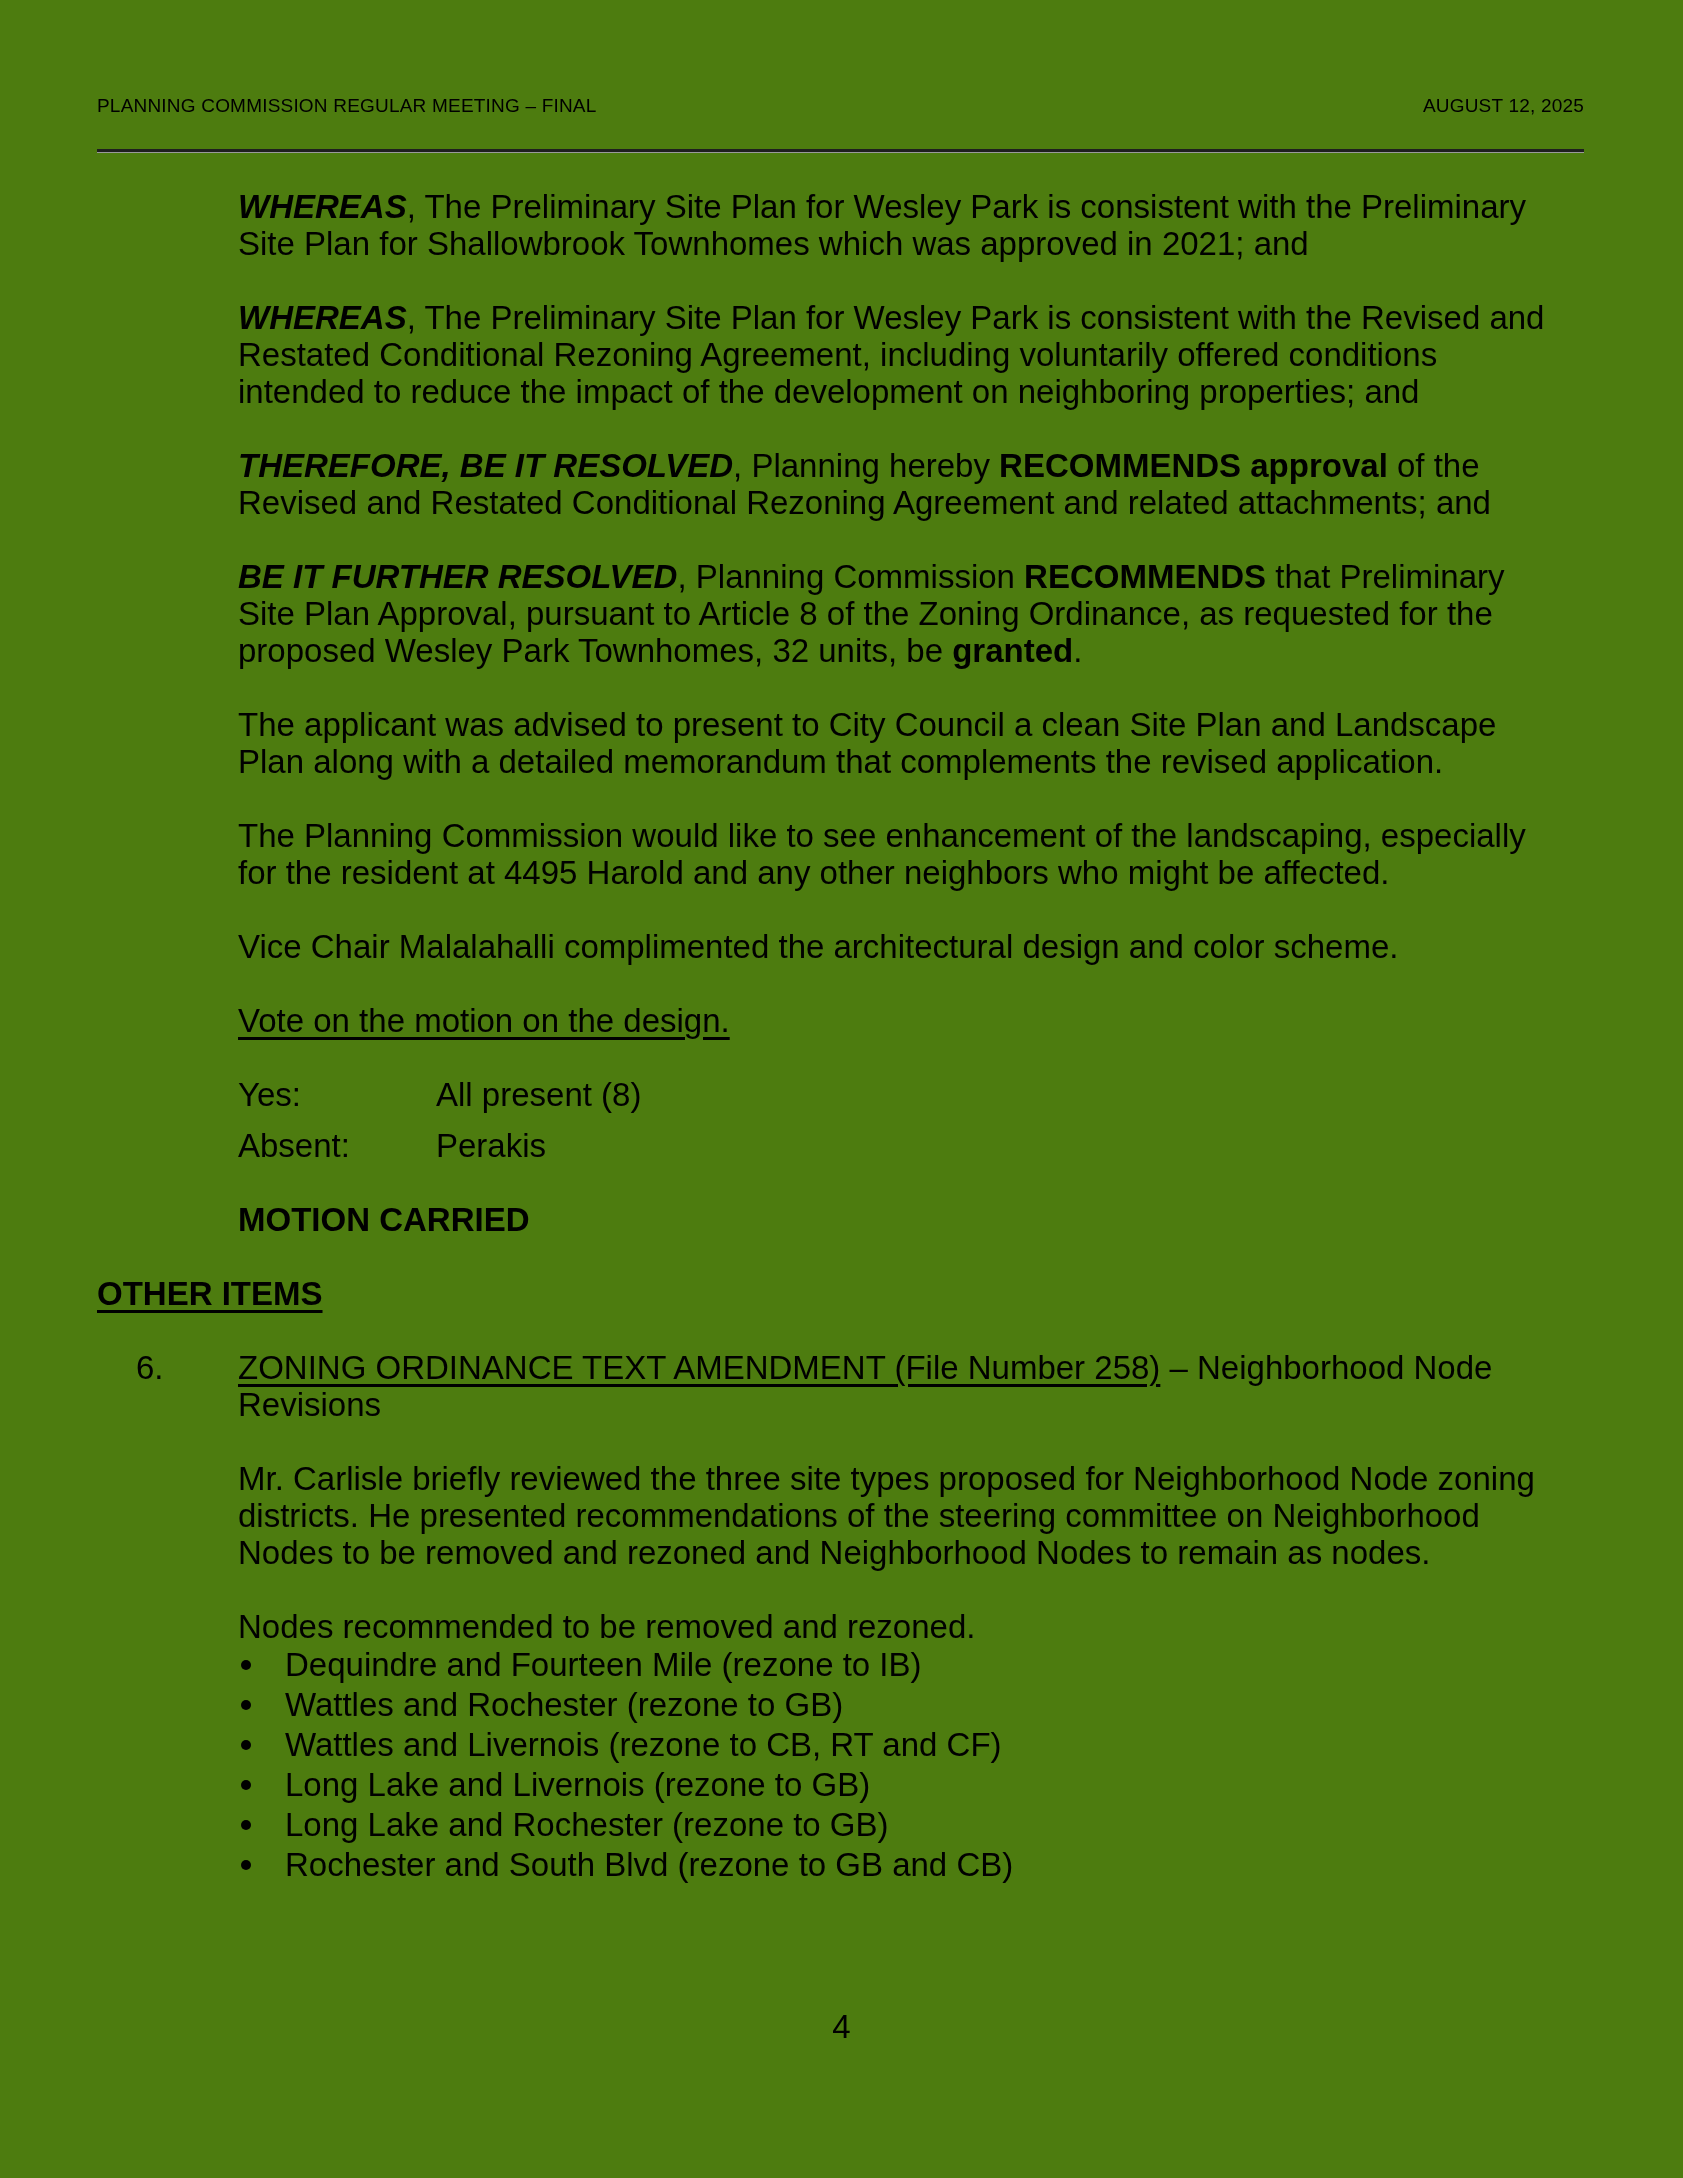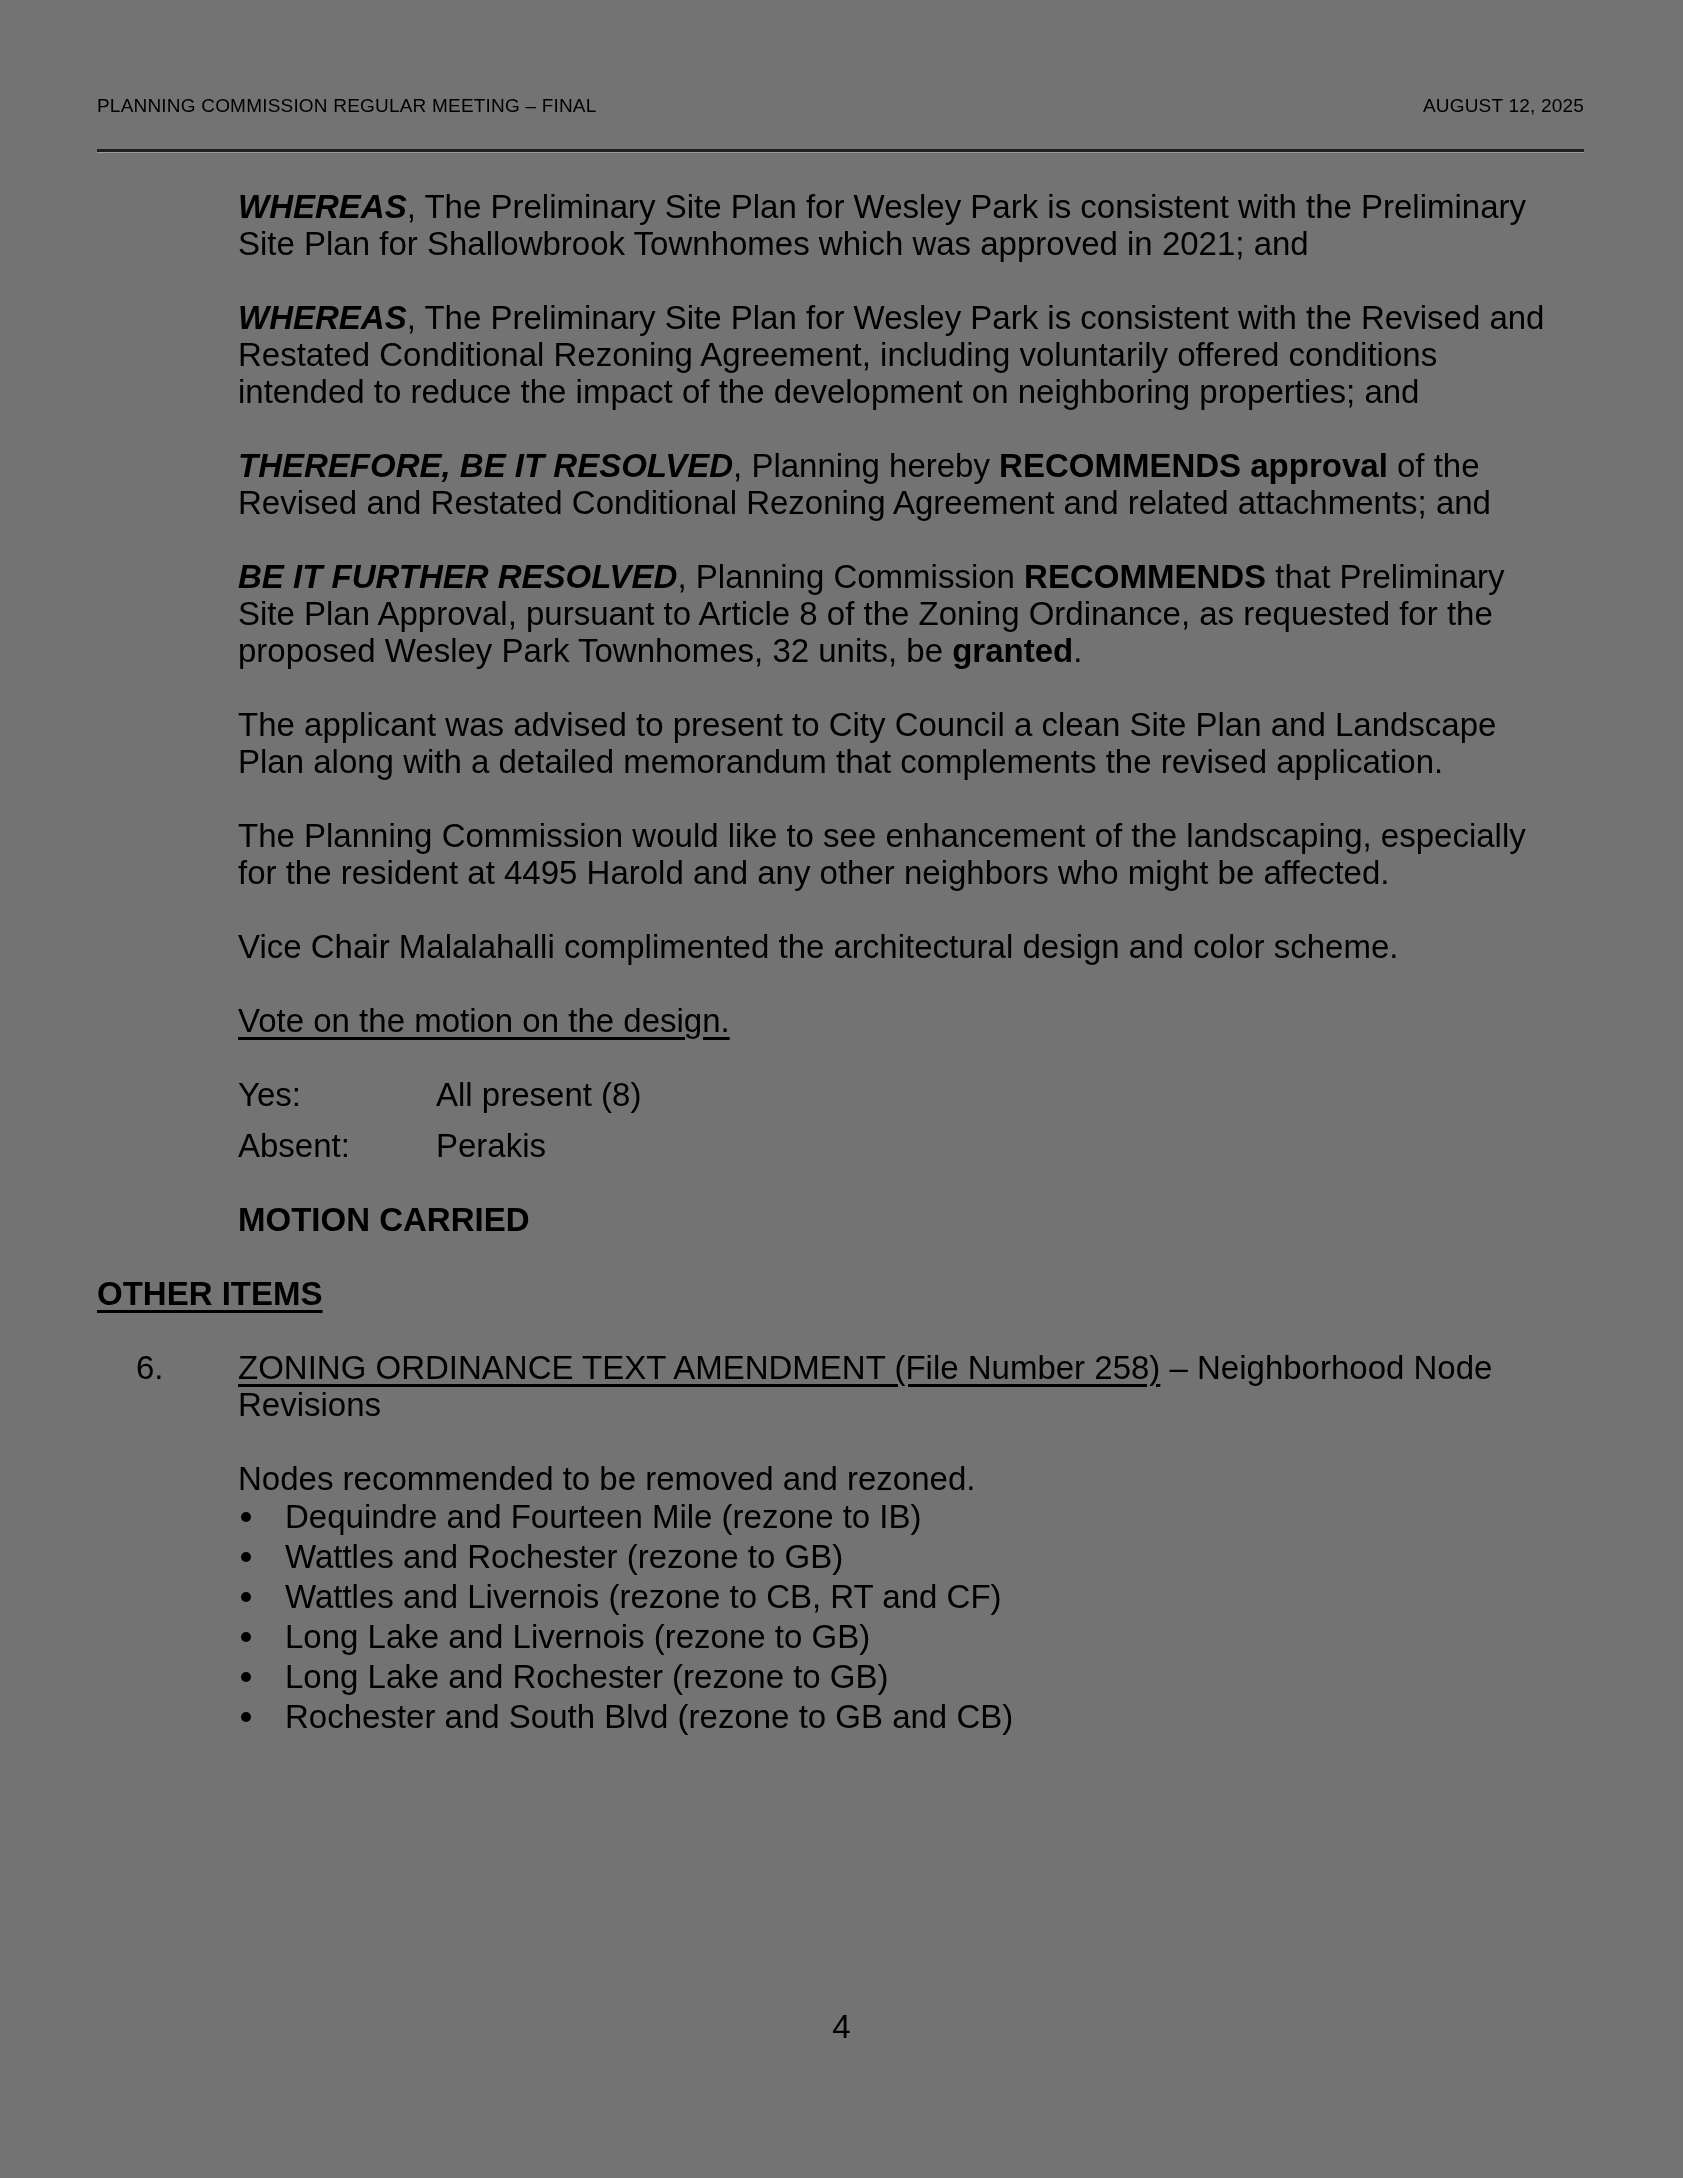--- a/index.html
+++ b/index.html
@@ -1,20 +1,20 @@
 <!DOCTYPE html>
 <html><head>
 <meta charset="utf-8">
 <style>
   html, body { margin: 0; padding: 0; background: #ffffff; }
   .page {
     position: relative;
     width: 1683px;
     height: 2178px;
-    background: #737373;
+    background: #4d7c0f;
     color: #000000;
     font-family: "Liberation Sans", sans-serif;
     font-size: 33px;
     line-height: 37px;
     overflow: hidden;
   }
   .page-header {
     position: absolute;
     top: 95px;
     left: 97px;
@@ -131,20 +131,23 @@
       <div class="vote-row"><span class="vote-label">Absent:</span><span>Perakis</span></div>
     </div>
 
     <p class="b">MOTION CARRIED</p>
 
     <p class="section-title"><span class="u">OTHER ITEMS</span></p>
 
     <p class="numbered-item"><span class="item-number">6.</span><span class="u">ZONING ORDINANCE TEXT AMENDMENT (File Number 258)</span><span> – Neighborhood Node
 Revisions</span></p>
 
+    <p>Mr. Carlisle briefly reviewed the three site types proposed for Neighborhood Node zoning
+districts. He presented recommendations of the steering committee on Neighborhood
+Nodes to be removed and rezoned and Neighborhood Nodes to remain as nodes.</p>
 
     <p style="margin-bottom:0;">Nodes recommended to be removed and rezoned.</p>
 
     <ul class="node-list">
       <li>Dequindre and Fourteen Mile (rezone to IB)</li>
       <li>Wattles and Rochester (rezone to GB)</li>
       <li>Wattles and Livernois (rezone to CB, RT and CF)</li>
       <li>Long Lake and Livernois (rezone to GB)</li>
       <li>Long Lake and Rochester (rezone to GB)</li>
       <li>Rochester and South Blvd (rezone to GB and CB)</li>

